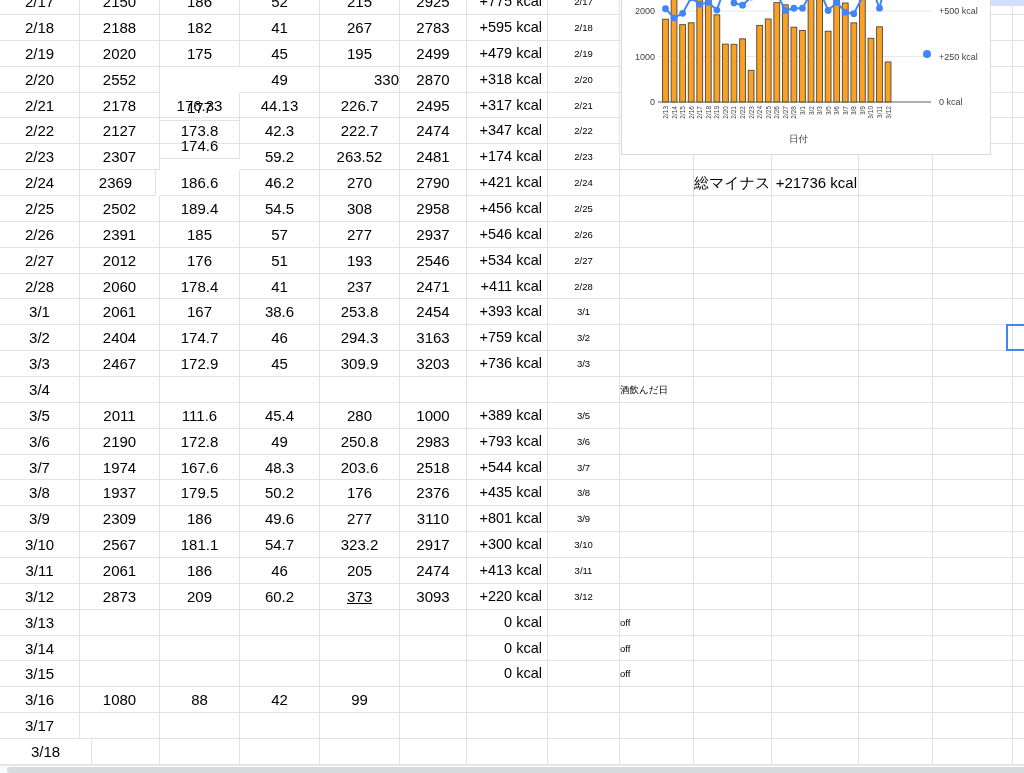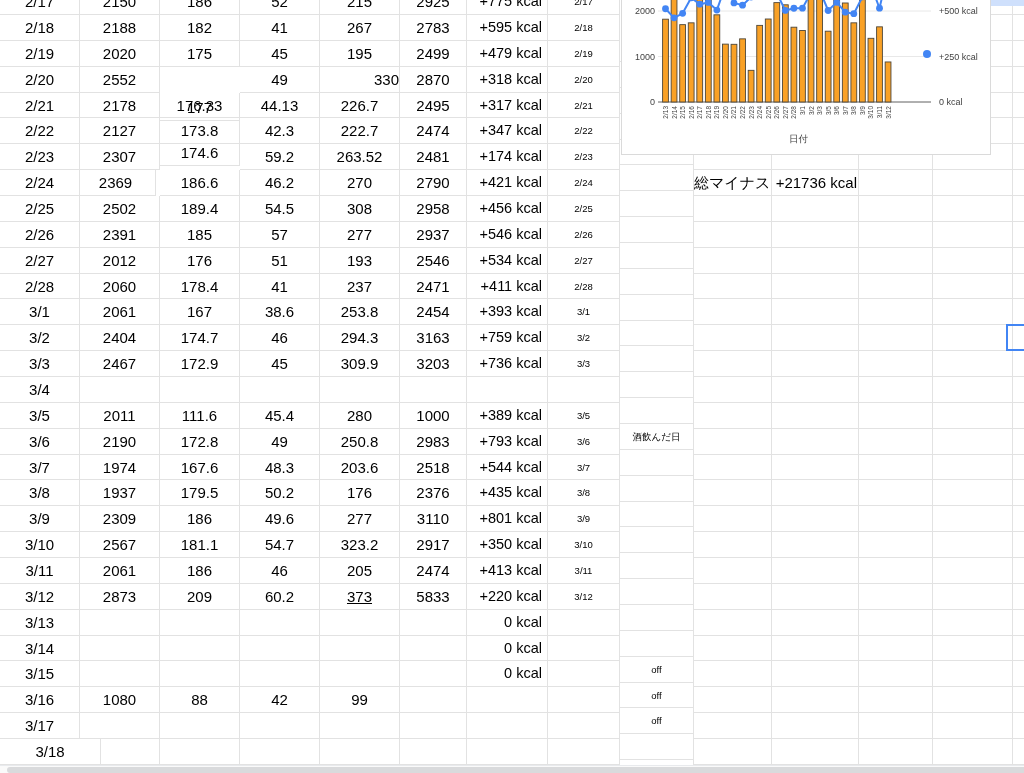--- a/index.html
+++ b/index.html
@@ -8,21 +8,21 @@
     font-family:"Liberation Sans","DejaVu Sans",sans-serif;color:#000;
   }
   .cell{
     position:absolute;box-sizing:border-box;
     border-right:1px solid #e2e2e2;border-bottom:1px solid #e2e2e2;
     white-space:nowrap;overflow:hidden;
   }
   .c-date,.c-num{font-size:15px;text-align:center;}
   .c-kcal{font-size:14.5px;text-align:right;padding-right:5px;}
   .c-sdate{font-size:9.5px;text-align:center;}
-  .c-note{font-size:9.5px;text-align:center;margin-top:47px;}
+  .c-note{font-size:9.5px;}
   .sum-cell{
     position:absolute;box-sizing:border-box;font-size:15px;text-align:right;
     padding-right:2px;z-index:1;white-space:nowrap;
   }
   #chart-box{
     position:absolute;left:621px;top:-6px;width:370px;height:161px;
     background:#ffffff;border:1px solid #dadada;border-top:none;z-index:2;box-sizing:border-box;
   }
   #chart-svg{position:absolute;left:0;top:6px;}
   #corner-highlight{
@@ -124,21 +124,21 @@
     <div class="cell c-kcal" style="left: 467px; top: 118.425px; width: 81px; height: 25.857px; line-height: 25.857px;">+347 kcal</div>
     <div class="cell c-sdate" style="left: 548px; top: 118.425px; width: 72px; height: 25.857px; line-height: 25.857px;">2/22</div>
     <div class="cell c-note" style="left: 620px; top: 118.425px; width: 74px; height: 25.857px; line-height: 25.857px;"></div>
     <div class="cell " style="left: 694px; top: 118.425px; width: 78px; height: 25.857px; line-height: 25.857px;"></div>
     <div class="cell " style="left: 772px; top: 118.425px; width: 87px; height: 25.857px; line-height: 25.857px;"></div>
     <div class="cell " style="left: 859px; top: 118.425px; width: 74px; height: 25.857px; line-height: 25.857px;"></div>
     <div class="cell " style="left: 933px; top: 118.425px; width: 80px; height: 25.857px; line-height: 25.857px;"></div>
     <div class="cell " style="left: 1013px; top: 118.425px; width: 12px; height: 25.857px; line-height: 25.857px;"></div>
     <div class="cell c-date" style="left: 0px; top: 144.282px; width: 80px; height: 25.857px; line-height: 25.857px;">2/23</div>
     <div class="cell c-num" style="left: 80px; top: 144.282px; width: 80px; height: 25.857px; line-height: 25.857px;">2307</div>
-    <div class="cell c-num" style="left: 160px; top: 140px; width: 80px; height: 25.857px; line-height: 25.857px;">174.6</div>
+    <div class="cell c-num" style="left: 160px; top: 133px; width: 80px; height: 25.857px; line-height: 25.857px;">174.6</div>
     <div class="cell c-num" style="left: 240px; top: 144.282px; width: 80px; height: 25.857px; line-height: 25.857px;">59.2</div>
     <div class="cell c-num" style="left: 320px; top: 144.282px; width: 80px; height: 25.857px; line-height: 25.857px;">263.52</div>
     <div class="cell c-num" style="left: 400px; top: 144.282px; width: 67px; height: 25.857px; line-height: 25.857px;">2481</div>
     <div class="cell c-kcal" style="left: 467px; top: 144.282px; width: 81px; height: 25.857px; line-height: 25.857px;">+174 kcal</div>
     <div class="cell c-sdate" style="left: 548px; top: 144.282px; width: 72px; height: 25.857px; line-height: 25.857px;">2/23</div>
     <div class="cell c-note" style="left: 620px; top: 144.282px; width: 74px; height: 25.857px; line-height: 25.857px;"></div>
     <div class="cell " style="left: 694px; top: 144.282px; width: 78px; height: 25.857px; line-height: 25.857px;"></div>
     <div class="cell " style="left: 772px; top: 144.282px; width: 87px; height: 25.857px; line-height: 25.857px;"></div>
     <div class="cell " style="left: 859px; top: 144.282px; width: 74px; height: 25.857px; line-height: 25.857px;"></div>
     <div class="cell " style="left: 933px; top: 144.282px; width: 80px; height: 25.857px; line-height: 25.857px;"></div>
@@ -338,21 +338,21 @@
     <div class="cell " style="left: 772px; top: 506.28px; width: 87px; height: 25.857px; line-height: 25.857px;"></div>
     <div class="cell " style="left: 859px; top: 506.28px; width: 74px; height: 25.857px; line-height: 25.857px;"></div>
     <div class="cell " style="left: 933px; top: 506.28px; width: 80px; height: 25.857px; line-height: 25.857px;"></div>
     <div class="cell " style="left: 1013px; top: 506.28px; width: 12px; height: 25.857px; line-height: 25.857px;"></div>
     <div class="cell c-date" style="left: 0px; top: 532.137px; width: 80px; height: 25.857px; line-height: 25.857px;">3/10</div>
     <div class="cell c-num" style="left: 80px; top: 532.137px; width: 80px; height: 25.857px; line-height: 25.857px;">2567</div>
     <div class="cell c-num" style="left: 160px; top: 532.137px; width: 80px; height: 25.857px; line-height: 25.857px;">181.1</div>
     <div class="cell c-num" style="left: 240px; top: 532.137px; width: 80px; height: 25.857px; line-height: 25.857px;">54.7</div>
     <div class="cell c-num" style="left: 320px; top: 532.137px; width: 80px; height: 25.857px; line-height: 25.857px;">323.2</div>
     <div class="cell c-num" style="left: 400px; top: 532.137px; width: 67px; height: 25.857px; line-height: 25.857px;">2917</div>
-    <div class="cell c-kcal" style="left: 467px; top: 532.137px; width: 81px; height: 25.857px; line-height: 25.857px;">+350 kcal</div>
+    <div class="cell c-kcal" style="left: 467px; top: 532.137px; width: 81px; height: 25.857px; line-height: 25.857px;">+300 kcal</div>
     <div class="cell c-sdate" style="left: 548px; top: 532.137px; width: 72px; height: 25.857px; line-height: 25.857px;">3/10</div>
     <div class="cell c-note" style="left: 620px; top: 532.137px; width: 74px; height: 25.857px; line-height: 25.857px;"></div>
     <div class="cell " style="left: 694px; top: 532.137px; width: 78px; height: 25.857px; line-height: 25.857px;"></div>
     <div class="cell " style="left: 772px; top: 532.137px; width: 87px; height: 25.857px; line-height: 25.857px;"></div>
     <div class="cell " style="left: 859px; top: 532.137px; width: 74px; height: 25.857px; line-height: 25.857px;"></div>
     <div class="cell " style="left: 933px; top: 532.137px; width: 80px; height: 25.857px; line-height: 25.857px;"></div>
     <div class="cell " style="left: 1013px; top: 532.137px; width: 12px; height: 25.857px; line-height: 25.857px;"></div>
     <div class="cell c-date" style="left: 0px; top: 557.994px; width: 80px; height: 25.857px; line-height: 25.857px;">3/11</div>
     <div class="cell c-num" style="left: 80px; top: 557.994px; width: 80px; height: 25.857px; line-height: 25.857px;">2061</div>
     <div class="cell c-num" style="left: 160px; top: 557.994px; width: 80px; height: 25.857px; line-height: 25.857px;">186</div>
@@ -365,21 +365,21 @@
     <div class="cell " style="left: 694px; top: 557.994px; width: 78px; height: 25.857px; line-height: 25.857px;"></div>
     <div class="cell " style="left: 772px; top: 557.994px; width: 87px; height: 25.857px; line-height: 25.857px;"></div>
     <div class="cell " style="left: 859px; top: 557.994px; width: 74px; height: 25.857px; line-height: 25.857px;"></div>
     <div class="cell " style="left: 933px; top: 557.994px; width: 80px; height: 25.857px; line-height: 25.857px;"></div>
     <div class="cell " style="left: 1013px; top: 557.994px; width: 12px; height: 25.857px; line-height: 25.857px;"></div>
     <div class="cell c-date" style="left: 0px; top: 583.851px; width: 80px; height: 25.857px; line-height: 25.857px;">3/12</div>
     <div class="cell c-num" style="left: 80px; top: 583.851px; width: 80px; height: 25.857px; line-height: 25.857px;">2873</div>
     <div class="cell c-num" style="left: 160px; top: 583.851px; width: 80px; height: 25.857px; line-height: 25.857px;">209</div>
     <div class="cell c-num" style="left: 240px; top: 583.851px; width: 80px; height: 25.857px; line-height: 25.857px;">60.2</div>
     <div class="cell c-num" style="left: 320px; top: 583.851px; width: 80px; height: 25.857px; line-height: 25.857px; text-decoration: underline;">373</div>
-    <div class="cell c-num" style="left: 400px; top: 583.851px; width: 67px; height: 25.857px; line-height: 25.857px;">5833</div>
+    <div class="cell c-num" style="left: 400px; top: 583.851px; width: 67px; height: 25.857px; line-height: 25.857px;">3093</div>
     <div class="cell c-kcal" style="left: 467px; top: 583.851px; width: 81px; height: 25.857px; line-height: 25.857px;">+220 kcal</div>
     <div class="cell c-sdate" style="left: 548px; top: 583.851px; width: 72px; height: 25.857px; line-height: 25.857px;">3/12</div>
     <div class="cell c-note" style="left: 620px; top: 583.851px; width: 74px; height: 25.857px; line-height: 25.857px;"></div>
     <div class="cell " style="left: 694px; top: 583.851px; width: 78px; height: 25.857px; line-height: 25.857px;"></div>
     <div class="cell " style="left: 772px; top: 583.851px; width: 87px; height: 25.857px; line-height: 25.857px;"></div>
     <div class="cell " style="left: 859px; top: 583.851px; width: 74px; height: 25.857px; line-height: 25.857px;"></div>
     <div class="cell " style="left: 933px; top: 583.851px; width: 80px; height: 25.857px; line-height: 25.857px;"></div>
     <div class="cell " style="left: 1013px; top: 583.851px; width: 12px; height: 25.857px; line-height: 25.857px;"></div>
     <div class="cell c-date" style="left: 0px; top: 609.708px; width: 80px; height: 25.857px; line-height: 25.857px;">3/13</div>
     <div class="cell c-num" style="left: 80px; top: 609.708px; width: 80px; height: 25.857px; line-height: 25.857px;"></div>
@@ -444,21 +444,21 @@
     <div class="cell c-num" style="left: 320px; top: 713.136px; width: 80px; height: 25.857px; line-height: 25.857px;"></div>
     <div class="cell c-num" style="left: 400px; top: 713.136px; width: 67px; height: 25.857px; line-height: 25.857px;"></div>
     <div class="cell c-kcal" style="left: 467px; top: 713.136px; width: 81px; height: 25.857px; line-height: 25.857px;"></div>
     <div class="cell c-sdate" style="left: 548px; top: 713.136px; width: 72px; height: 25.857px; line-height: 25.857px;"></div>
     <div class="cell c-note" style="left: 620px; top: 713.136px; width: 74px; height: 25.857px; line-height: 25.857px;"></div>
     <div class="cell " style="left: 694px; top: 713.136px; width: 78px; height: 25.857px; line-height: 25.857px;"></div>
     <div class="cell " style="left: 772px; top: 713.136px; width: 87px; height: 25.857px; line-height: 25.857px;"></div>
     <div class="cell " style="left: 859px; top: 713.136px; width: 74px; height: 25.857px; line-height: 25.857px;"></div>
     <div class="cell " style="left: 933px; top: 713.136px; width: 80px; height: 25.857px; line-height: 25.857px;"></div>
     <div class="cell " style="left: 1013px; top: 713.136px; width: 12px; height: 25.857px; line-height: 25.857px;"></div>
-    <div class="cell c-date" style="left: 0px; top: 738.993px; width: 101px; height: 25.857px; line-height: 25.857px;">3/18</div>
+    <div class="cell c-date" style="left: 0px; top: 738.993px; width: 92px; height: 25.857px; line-height: 25.857px;">3/18</div>
     <div class="cell c-num" style="left: 80px; top: 738.993px; width: 80px; height: 25.857px; line-height: 25.857px;"></div>
     <div class="cell c-num" style="left: 160px; top: 738.993px; width: 80px; height: 25.857px; line-height: 25.857px;"></div>
     <div class="cell c-num" style="left: 240px; top: 738.993px; width: 80px; height: 25.857px; line-height: 25.857px;"></div>
     <div class="cell c-num" style="left: 320px; top: 738.993px; width: 80px; height: 25.857px; line-height: 25.857px;"></div>
     <div class="cell c-num" style="left: 400px; top: 738.993px; width: 67px; height: 25.857px; line-height: 25.857px;"></div>
     <div class="cell c-kcal" style="left: 467px; top: 738.993px; width: 81px; height: 25.857px; line-height: 25.857px;"></div>
     <div class="cell c-sdate" style="left: 548px; top: 738.993px; width: 72px; height: 25.857px; line-height: 25.857px;"></div>
     <div class="cell c-note" style="left: 620px; top: 738.993px; width: 74px; height: 25.857px; line-height: 25.857px;"></div>
     <div class="cell " style="left: 694px; top: 738.993px; width: 78px; height: 25.857px; line-height: 25.857px;"></div>
     <div class="cell " style="left: 772px; top: 738.993px; width: 87px; height: 25.857px; line-height: 25.857px;"></div>

